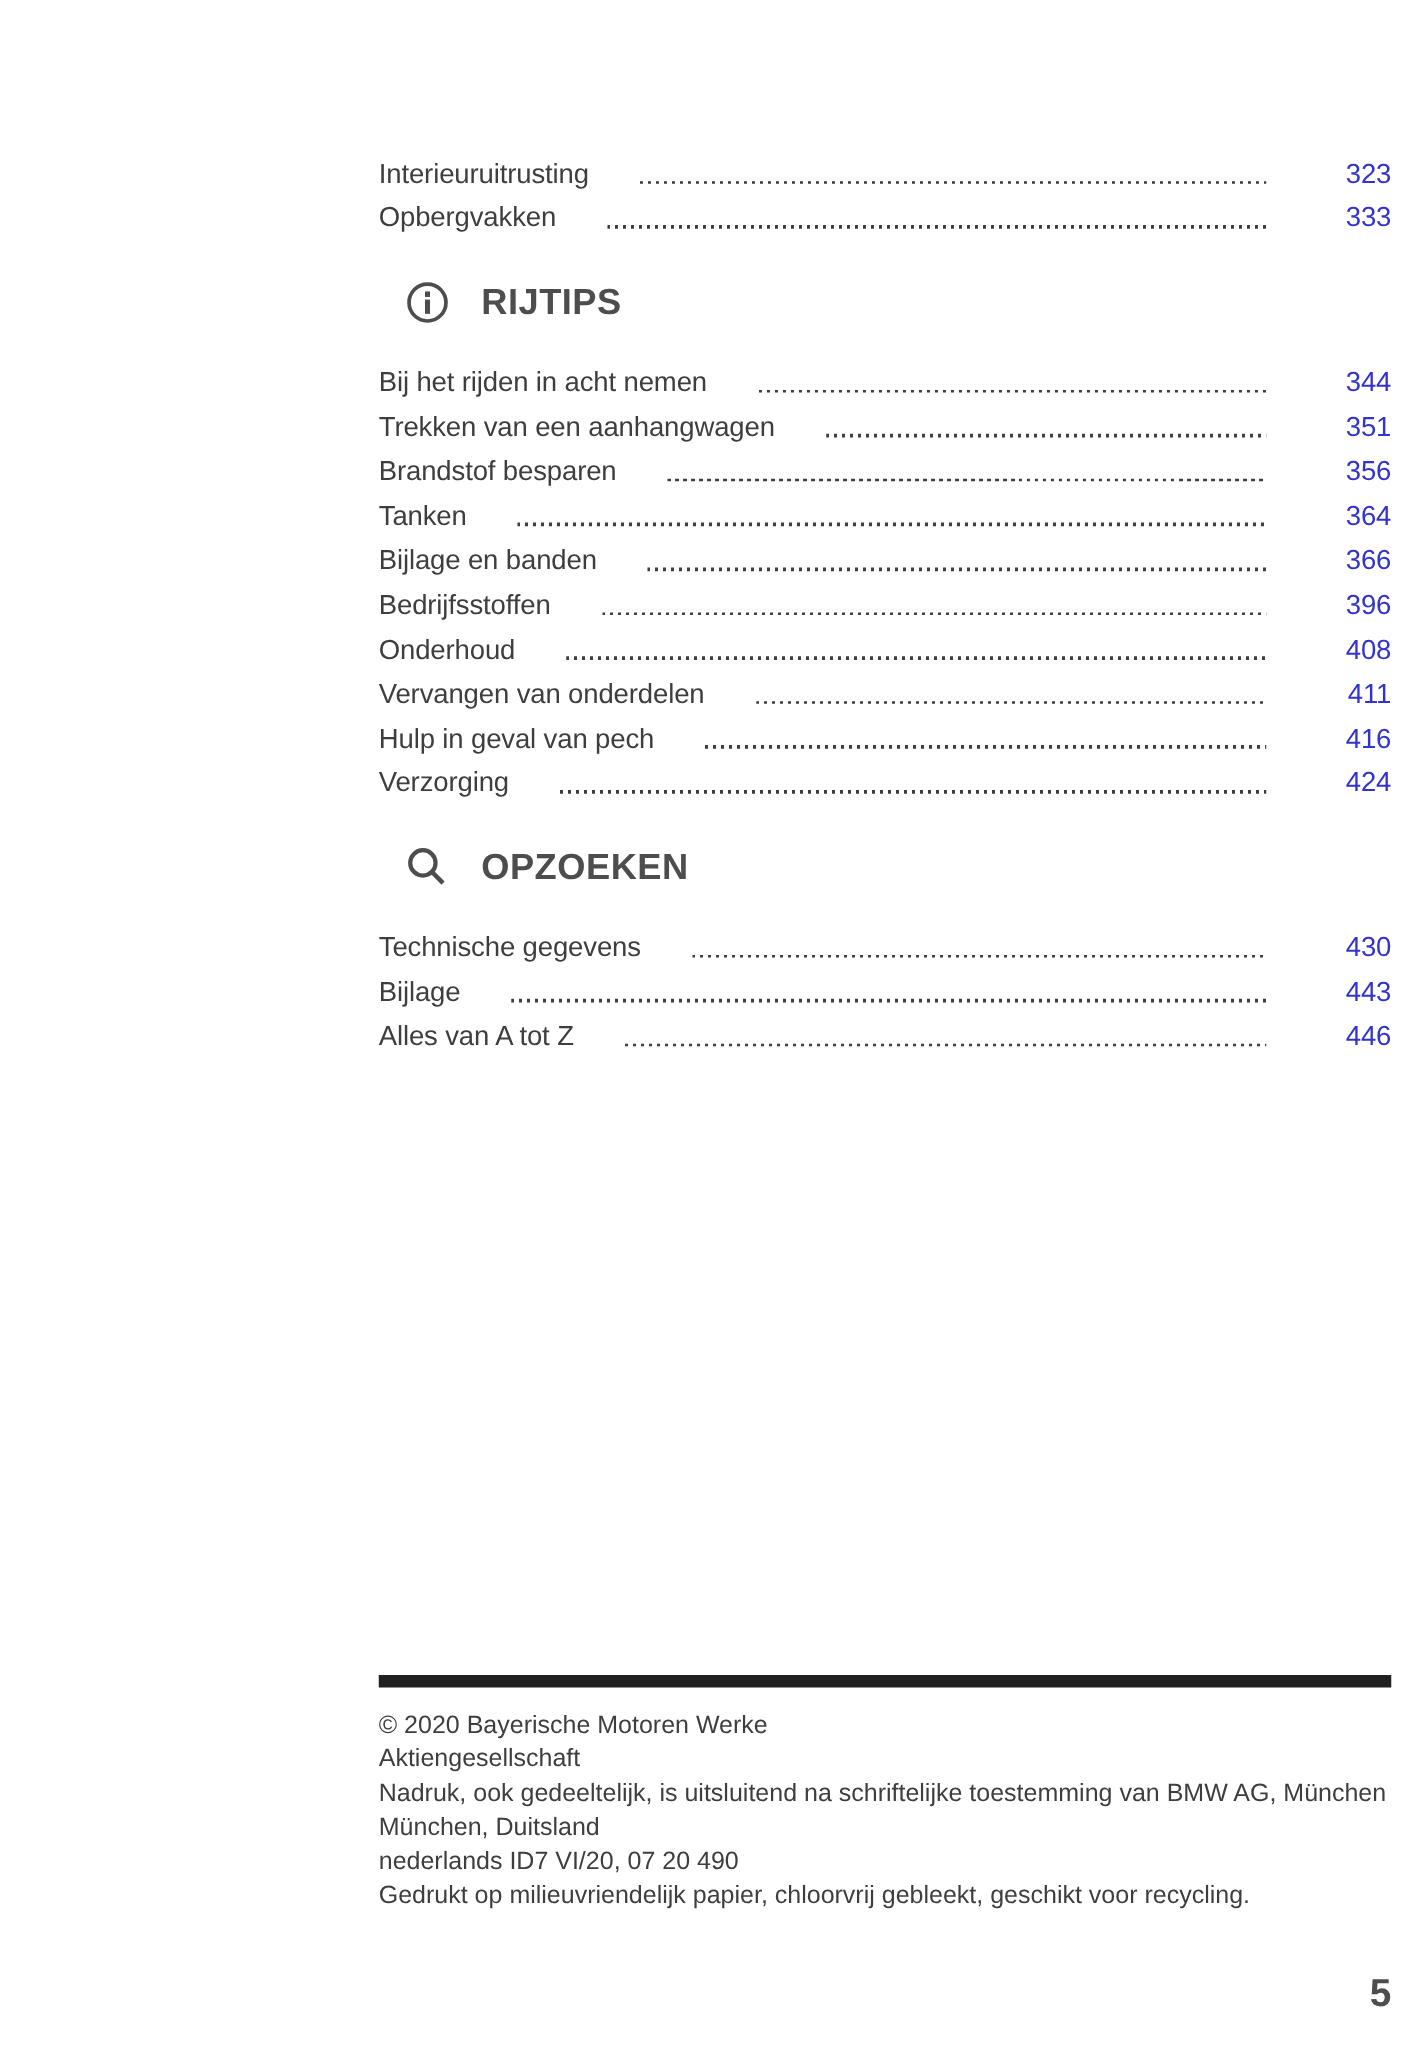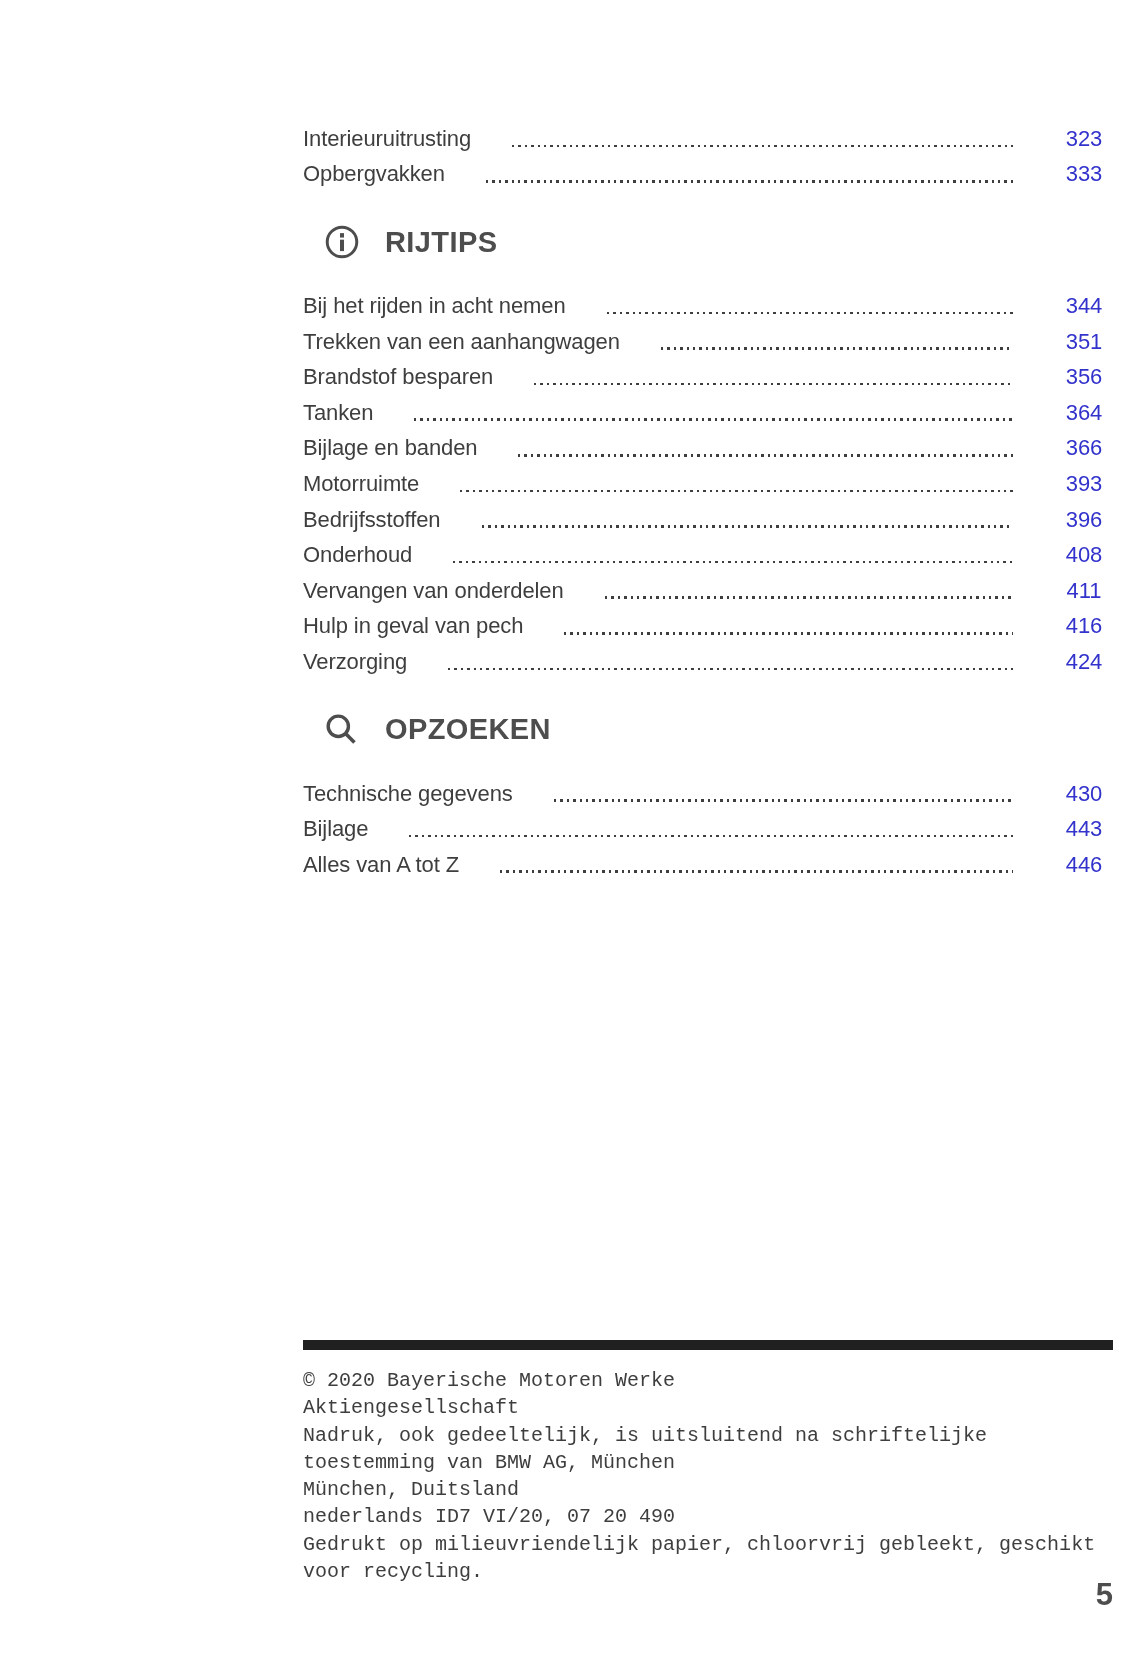--- a/index.html
+++ b/index.html
@@ -34,21 +34,21 @@
   .toc-label { white-space: nowrap; }
   .toc-dots {
     flex: 1;
     height: 2.6px;
     margin: 0 10px 0 9px;
     transform: translateY(7px);
     background-image: repeating-linear-gradient(90deg, #3e3e3e 0 2.4px, transparent 2.4px 6.4px);
   }
   .toc-page {
     width: 58px;
-    text-align: center;
+    text-align: right;
     color: #3232cc;
     white-space: nowrap;
   }
 
   
   .section-head {
     display: flex;
     align-items: center;
     gap: 24px;
     margin: 30px 0 26px 20px;
@@ -60,21 +60,21 @@
   .h-icon[data-name="car-icon"]    .ic-car    { display: block; }
   .h-icon[data-name="search-icon"] .ic-search { display: block; }
   .h-title {
     font-size: 29px;
     font-weight: bold;
     color: #4d4d4d;
     letter-spacing: 0.4px;
   }
 
   
-  .footer { position: absolute; left: 303px; top: 1340px; width: 810px; font-family: Liberation Mono, monospace; }
+  .footer { position: absolute; left: 303px; top: 1340px; width: 810px; }
   .rule { height: 10px; background: #202020; }
   .imprint-lines { margin-top: 17px; font-size: 20px; line-height: 27.3px; color: #3e3e3e; }
 
   .page-num {
     position: absolute;
     left: 303px; top: 1577px;
     width: 810px;
     text-align: right;
     font-size: 31px;
     font-weight: bold;
@@ -142,25 +142,20 @@
                 <span class="toc-label" data-name="toc-entry-label">Tanken</span>
                 <span class="toc-dots" data-name="dot-leader"></span>
                 <span class="toc-page" data-name="toc-entry-page-number">364</span>
               </div>
             <div class="toc-row" data-name="toc-entry">
                 <span class="toc-label" data-name="toc-entry-label">Bijlage en banden</span>
                 <span class="toc-dots" data-name="dot-leader"></span>
                 <span class="toc-page" data-name="toc-entry-page-number">366</span>
               </div>
             <div class="toc-row" data-name="toc-entry">
-                <span class="toc-label" data-name="toc-entry-label">Motorruimte</span>
-                <span class="toc-dots" data-name="dot-leader"></span>
-                <span class="toc-page" data-name="toc-entry-page-number">393</span>
-              </div>
-            <div class="toc-row" data-name="toc-entry">
                 <span class="toc-label" data-name="toc-entry-label">Bedrijfsstoffen</span>
                 <span class="toc-dots" data-name="dot-leader"></span>
                 <span class="toc-page" data-name="toc-entry-page-number">396</span>
               </div>
             <div class="toc-row" data-name="toc-entry">
                 <span class="toc-label" data-name="toc-entry-label">Onderhoud</span>
                 <span class="toc-dots" data-name="dot-leader"></span>
                 <span class="toc-page" data-name="toc-entry-page-number">408</span>
               </div>
             <div class="toc-row" data-name="toc-entry">

